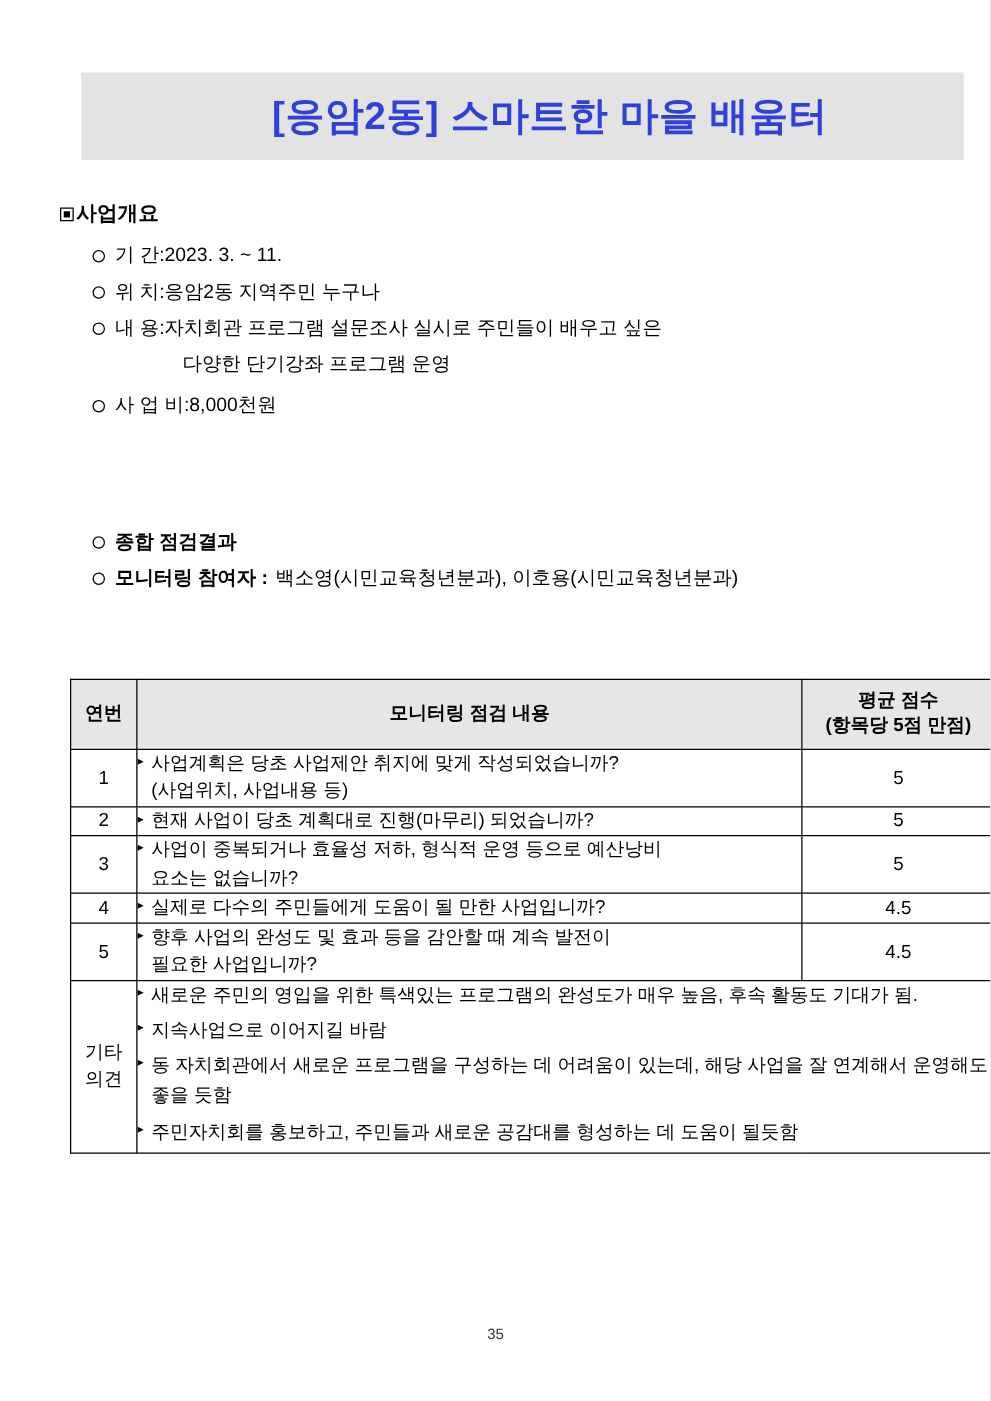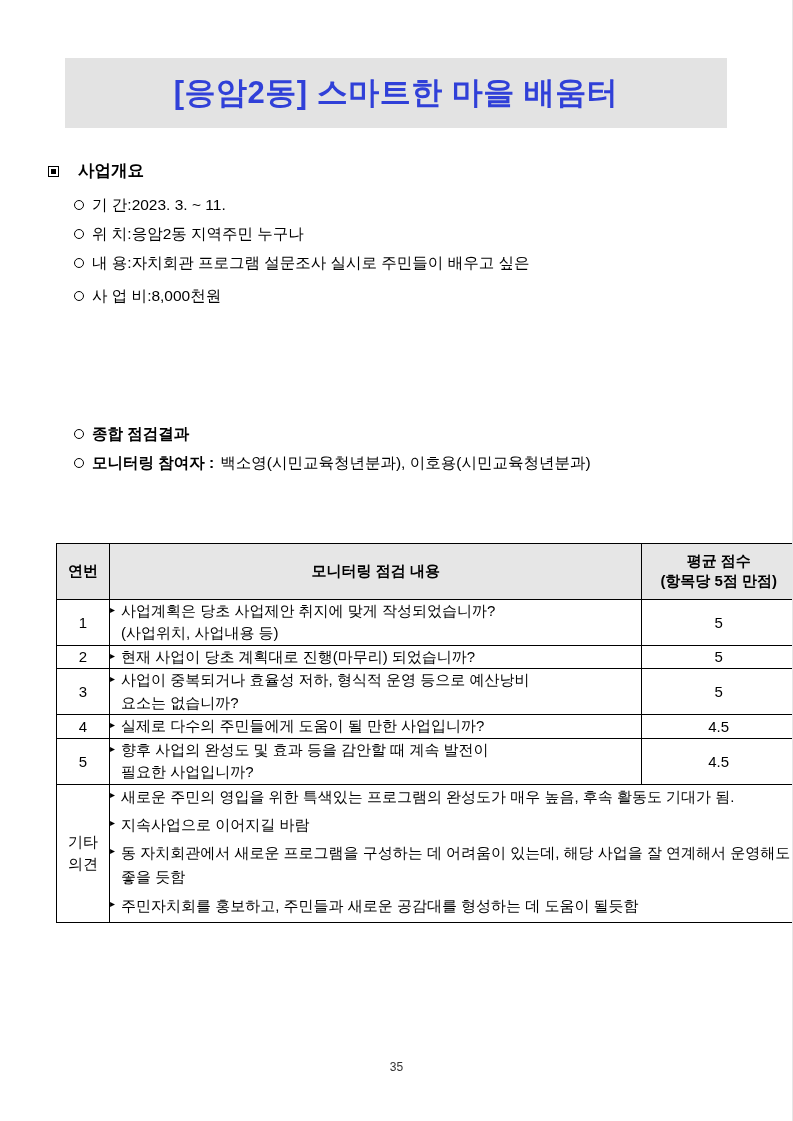--- a/index.html
+++ b/index.html
@@ -25,40 +25,41 @@
   .title-banner {
     position: absolute;
     left: 65px;
     top: 58px;
     width: 662px;
     height: 70px;
     background: #e3e3e3;
     display: flex;
     align-items: center;
     justify-content: center;
+    padding-left: 44px;
   }
   .title-text {
     color: #3040d8;
     font-size: 31px;
     font-weight: bold;
     letter-spacing: 0.5px;
     white-space: nowrap;
   }
 
   
   .section {
     position: absolute;
     left: 48px;
   }
   .section-head {
     font-size: 16.5px;
     font-weight: bold;
     display: flex;
     align-items: center;
-    gap: 19px;
+    gap: 2px;
     white-space: nowrap;
   }
   .sq-marker {
     display: inline-block;
     width: 11px;
     height: 11px;
     border: 1.6px solid #000;
     position: relative;
     box-sizing: border-box;
     flex: 0 0 auto;
@@ -215,20 +216,21 @@
         <span class="bcont">응암2동 지역주민 누구나</span>
       </div>
 
       <div class="brow indent">
         <span class="circ"></span>
         <span class="blabel">내     용</span>
         <span> : </span>
         <span class="bcont">자치회관 프로그램 설문조사 실시로 주민들이 배우고 싶은</span>
       </div>
 
+      <div class="contline">다양한 단기강좌 프로그램 운영</div>
 
       <div class="brow indent" style="margin-top:9px;">
         <span class="circ"></span>
         <span class="blabel">사 업 비</span>
         <span> : </span>
         <span class="bcont">8,000천원</span>
       </div>
 
     </div>
   </div>

